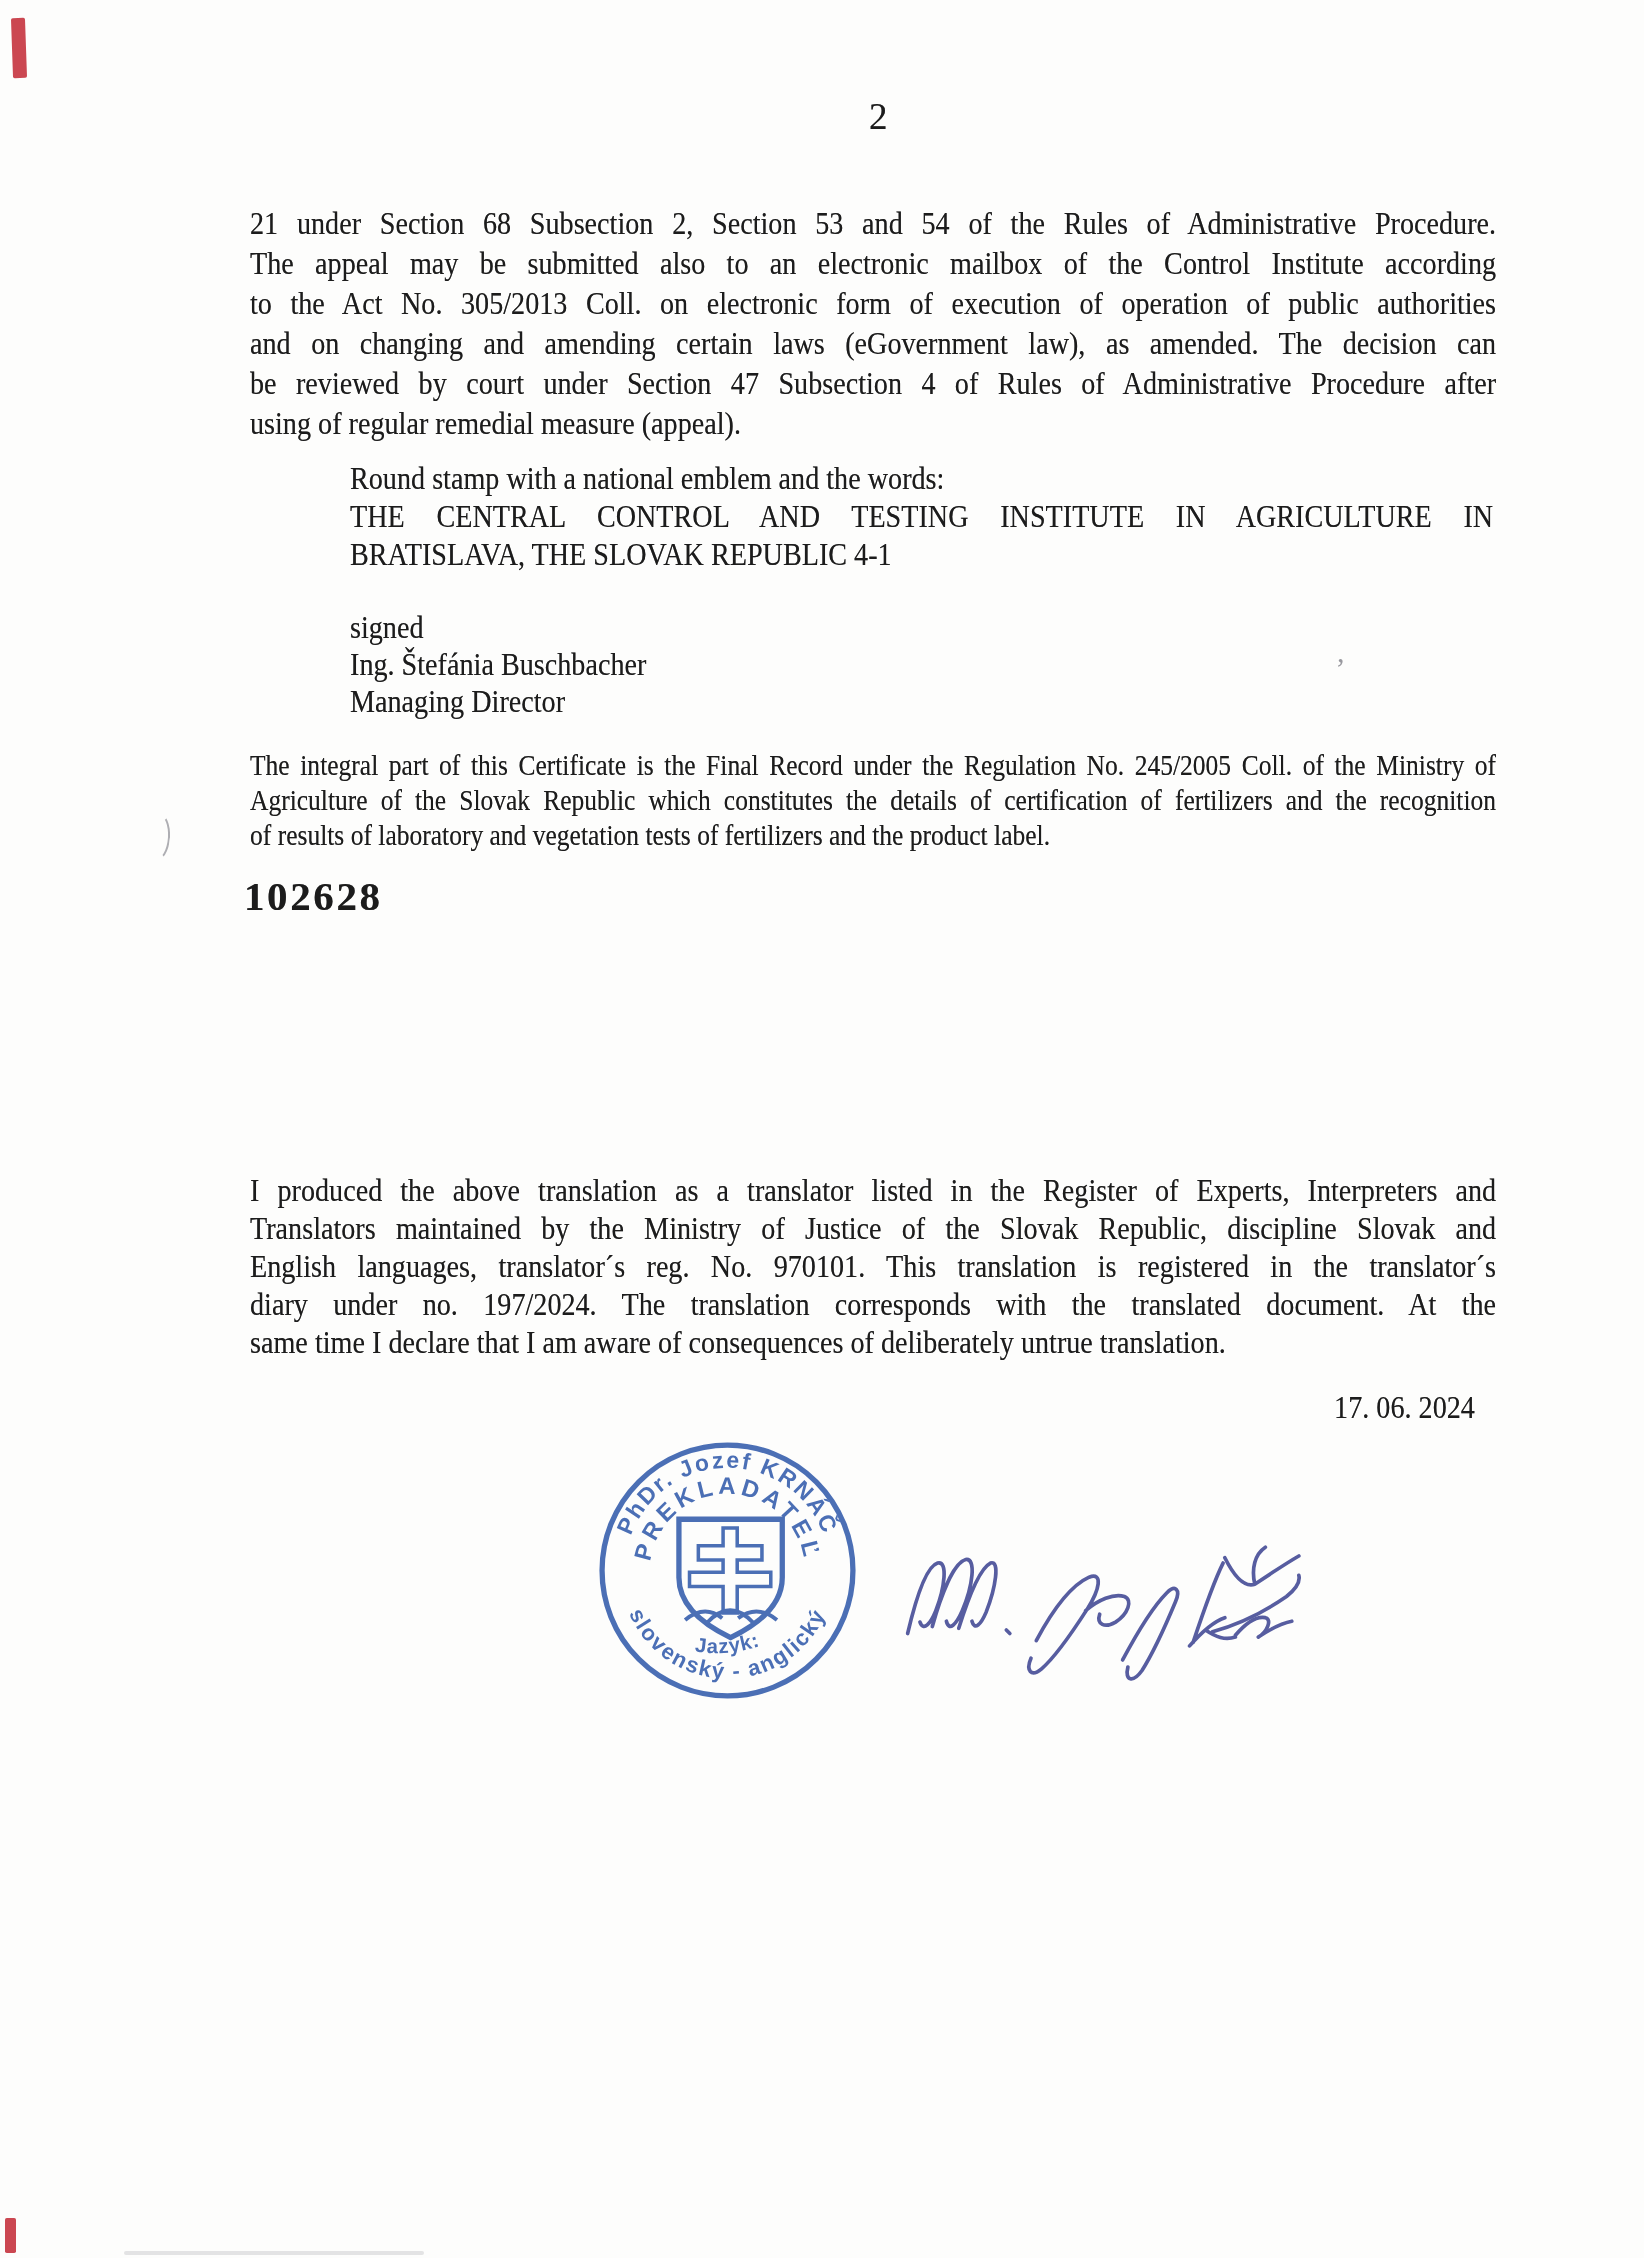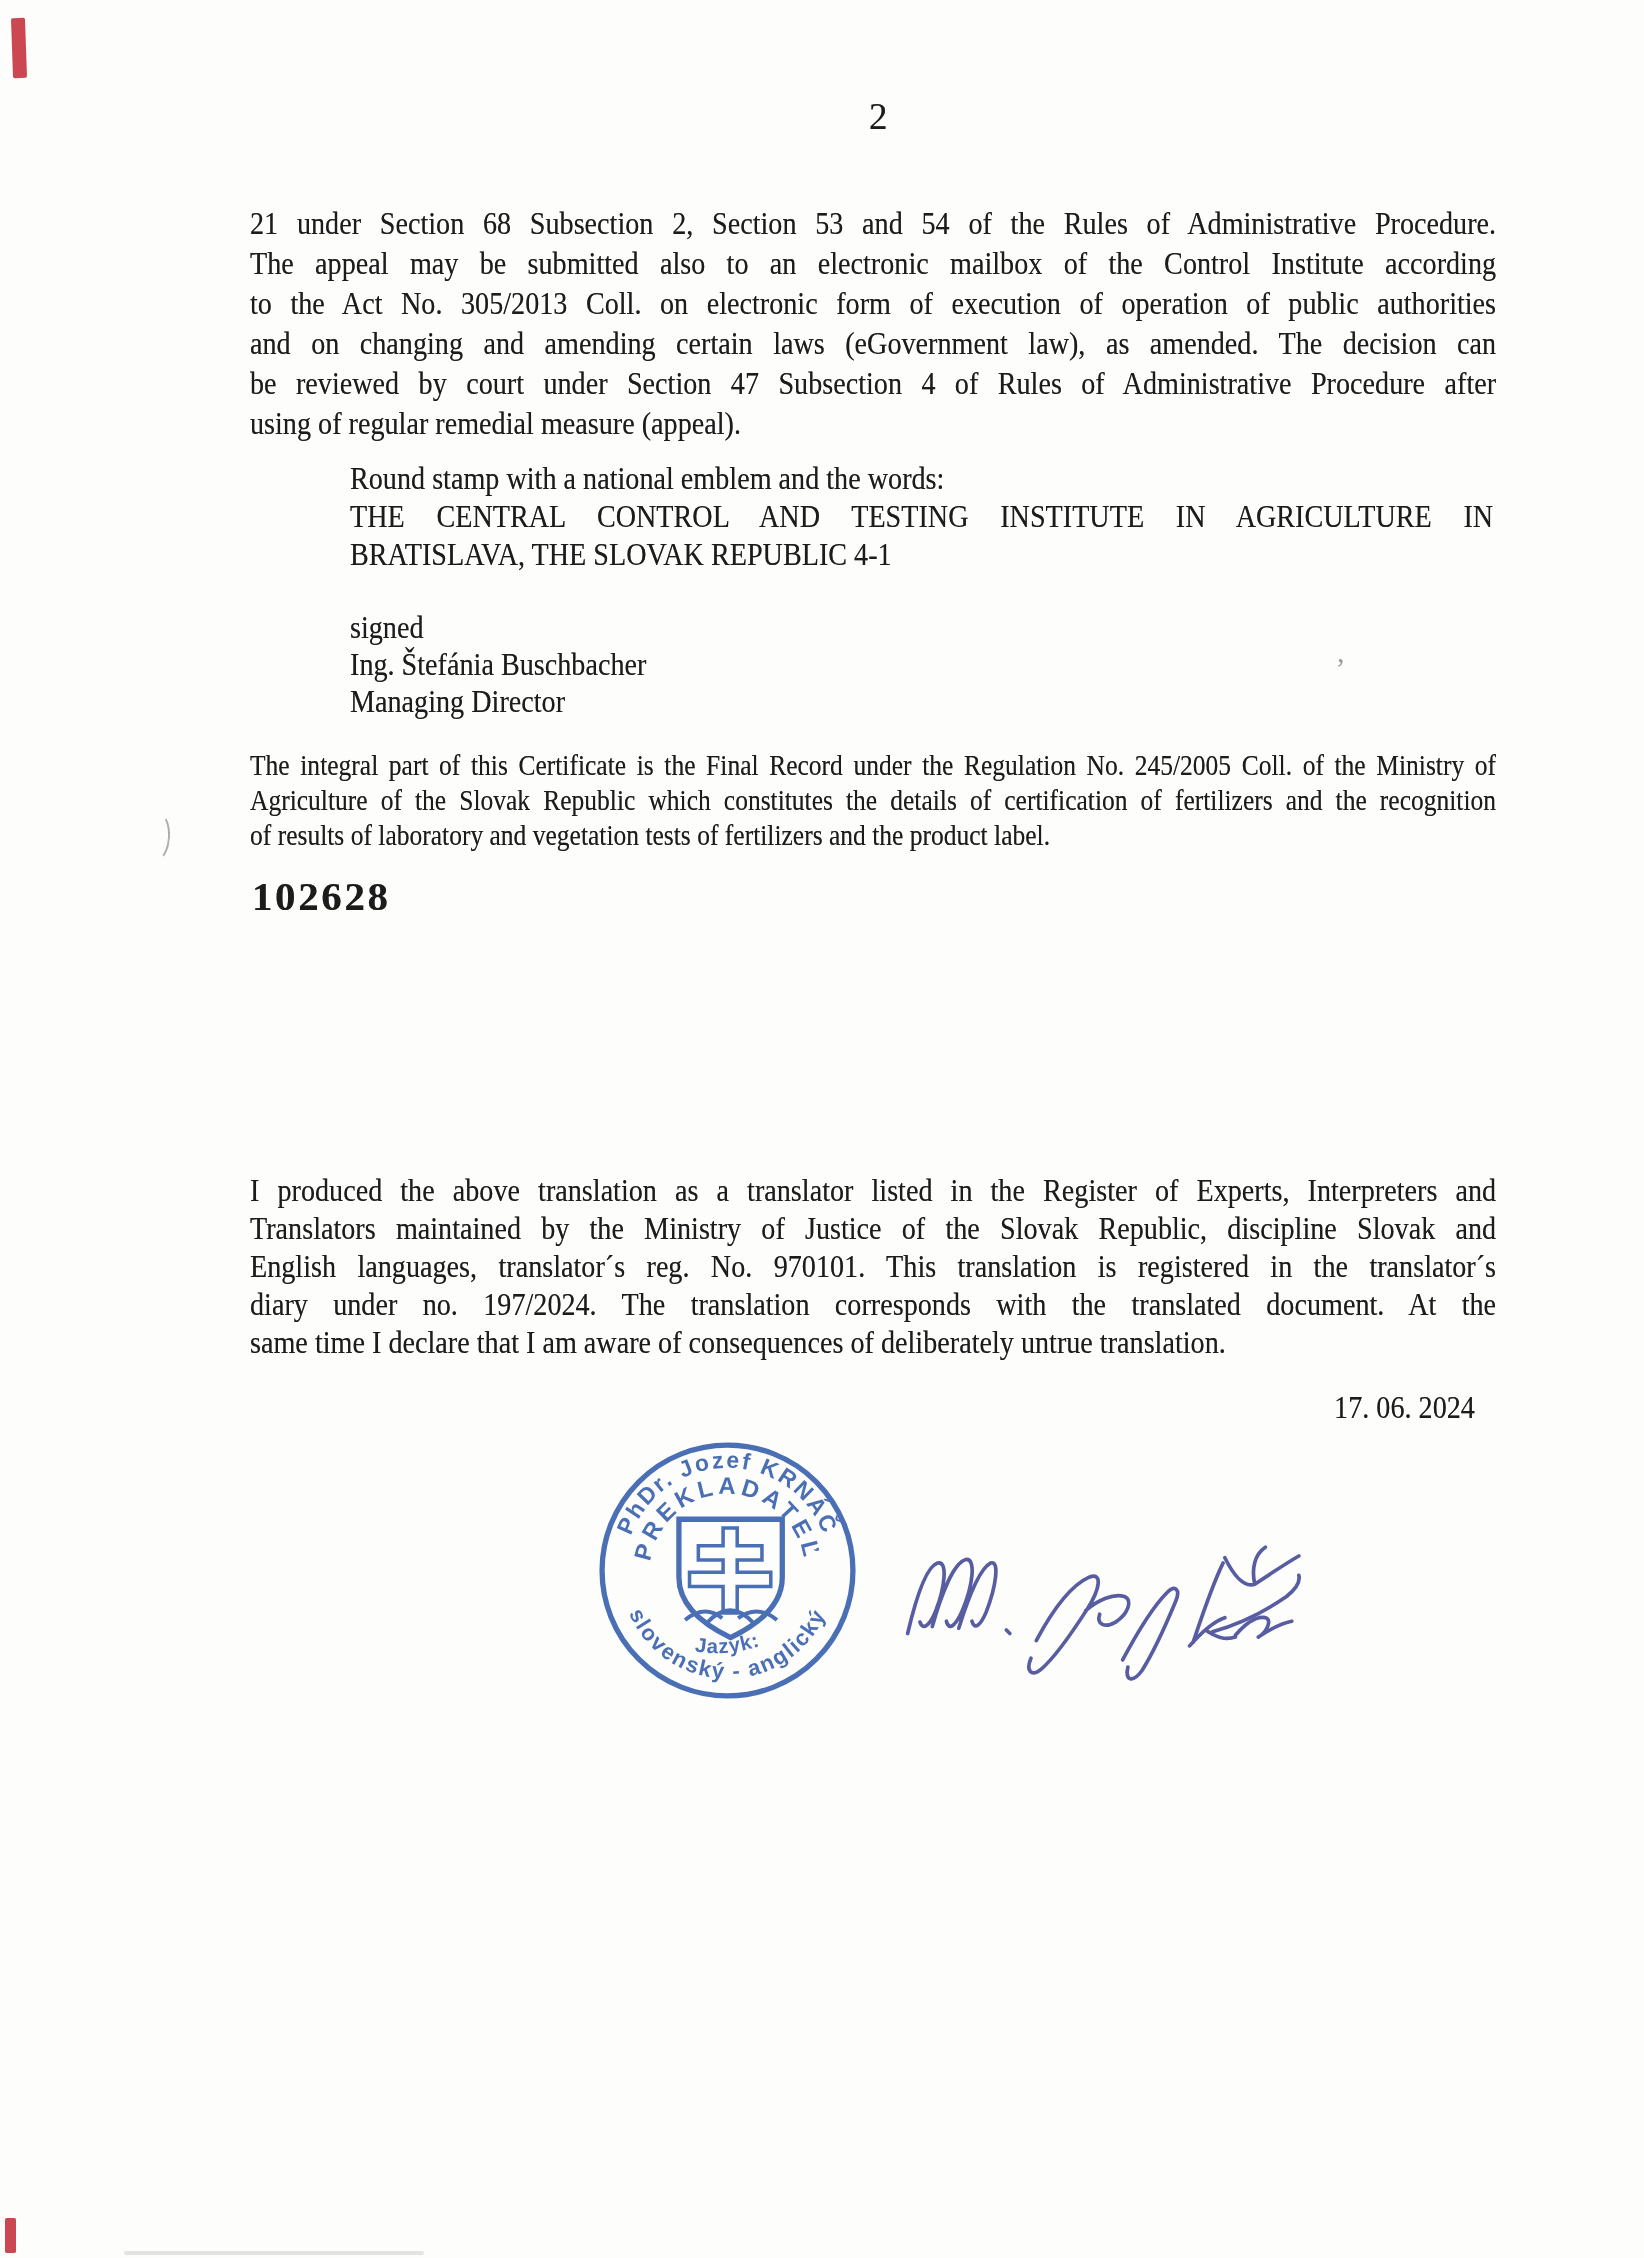--- a/index.html
+++ b/index.html
@@ -14,21 +14,21 @@
   }
   .scanx { transform:scaleX(0.88); transform-origin:0 0; }
   .jl { text-align:justify; text-align-last:justify; }
   .ll { text-align:left; }
   .para { position:absolute; }
   .pnum { position:absolute; left:869px; top:95px; font-size:37px; }
   .appeal   { left:250px; top:203px;  width:1416px; font-size:32px; line-height:40px; }
   .stampdsc { left:350px; top:459px;  width:1299px; font-size:32px; line-height:38px; }
   .signedbk { left:350px; top:609px;  width:882px; font-size:32px; line-height:37px; }
   .integral { left:250px; top:748px;  width:1416px; font-size:29px; line-height:35px; }
-  .certnum  { left:252px; top:872px;  font-size:41px; font-weight:bold; letter-spacing:2.6px; }
+  .certnum  { left:244px; top:872px;  font-size:41px; font-weight:bold; letter-spacing:2.6px; }
   .declar   { left:250px; top:1171px; width:1416px; font-size:32px; line-height:38px; }
   .datebk   { left:1122px; top:1389px; width:401px; font-size:32px; text-align:right; }
 
   .stamp { position:absolute; left:595px; top:1438px; width:265px; height:265px;
            opacity:.92; filter:blur(0.4px); }
   .stamp .ink { stroke:#3c63b0; fill:none; }
   .stamp text { font-family:"Liberation Sans", sans-serif; font-weight:bold; fill:#3c63b0; }
   .t-name  { font-size:26px; letter-spacing:2.5px; }
   .t-role  { font-size:27px; letter-spacing:5px; }
   .t-lang  { font-size:25px; letter-spacing:2px; }

